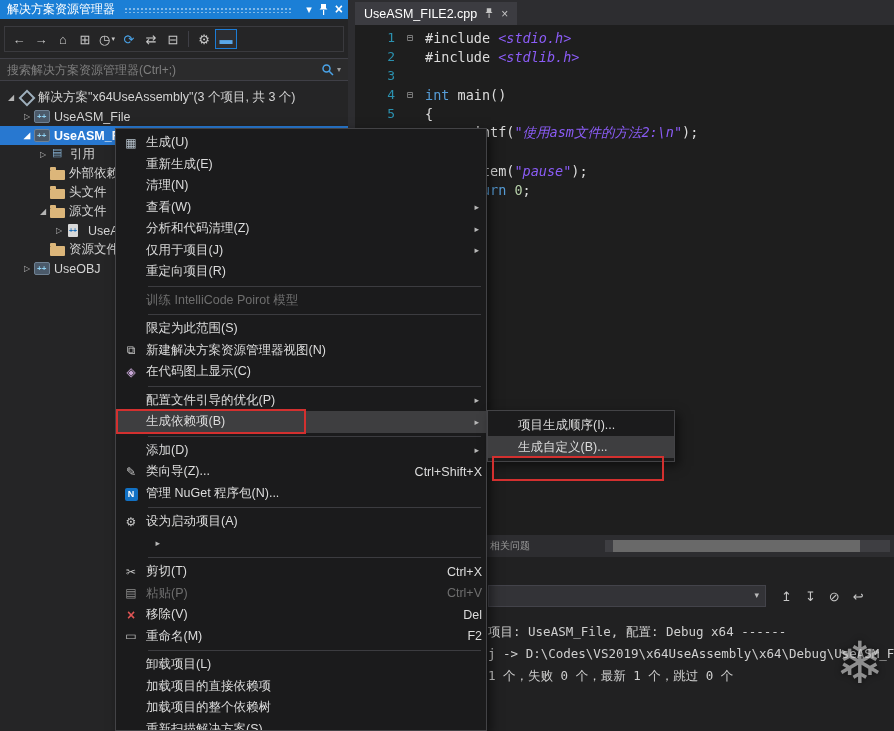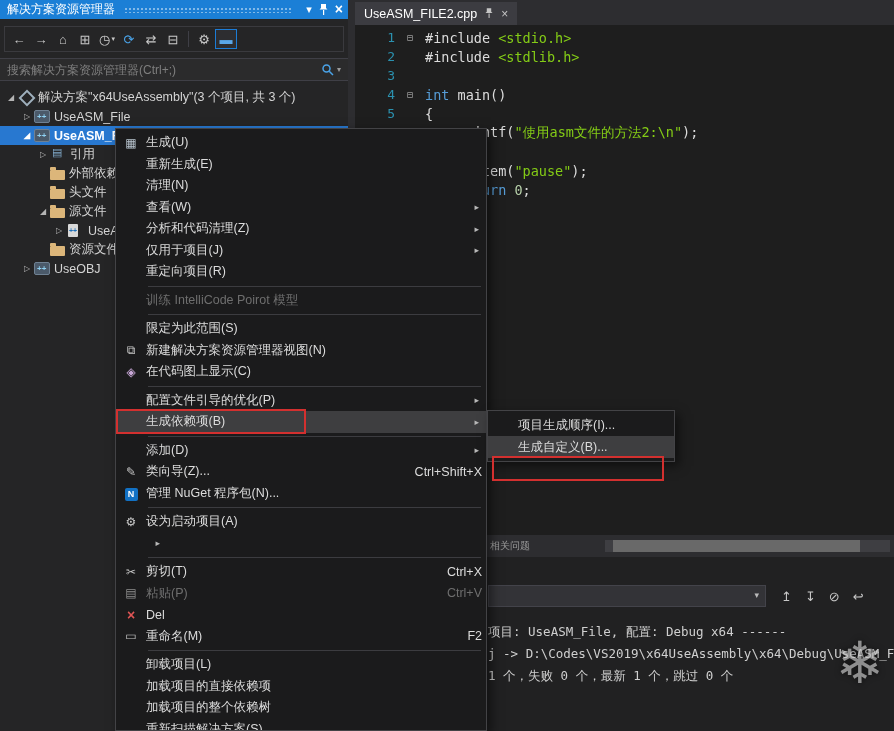--- a/index.html
+++ b/index.html
@@ -58,21 +58,21 @@
   .tabbar { height:25px; display:flex; align-items:flex-end; background:#2d2d30; }
   .tab { height:23px; display:inline-flex; align-items:center; gap:8px; padding:0 9px;
     background:#3c3c41; color:#ffffff; font-size:12.5px; }
   .tab-pin, .tab-close { display:flex; align-items:center; color:#c5c5c5; font-size:12px; }
   .code { position:absolute; top:25px; left:0; right:0; height:510px; background:#1e1e1e;
     font-family:"DejaVu Sans Mono", monospace; font-size:13.5px; padding-top:3px; }
   .cline { height:19px; display:flex; align-items:center; }
   .lnum { width:52px; flex:none; text-align:right; color:#2b91af; padding-right:12px; font-size:13px; }
   .fold { width:18px; flex:none; font-size:10px; color:#9a9a9a; }
   .ltext { white-space:pre; }
-  .tk-pp { color:#dcdcdc; } .tk-kw { color:#569cd6; } .tk-str { color:#84cc16; }
+  .tk-pp { color:#dcdcdc; } .tk-kw { color:#569cd6; } .tk-str { color:#8b5cf6;font-style:italic; }
   .tk-pl { color:#dcdcdc; } .tk-num { color:#b5cea8; }
 
   .bottom-strip { position:absolute; top:535px; left:0; right:0; height:22px; background:#2d2d30;
     display:flex; align-items:center; }
   .bs-label { margin-left:135px; color:#9a9a9a; font-size:10px; white-space:nowrap; }
   .hscroll { position:absolute; left:250px; right:4px; top:5px; height:12px; background:#3e3e42; }
   .hthumb { position:absolute; left:8px; width:247px; top:0; height:12px; background:#696969; }
 
   .output { position:absolute; top:557px; left:0; right:0; bottom:0; background:#212122; }
   .output-toolbar { position:absolute; top:26px; left:0; right:0; height:26px; display:flex; align-items:center; }
@@ -388,20 +388,21 @@
         <span class="mlabel">剪切(T)</span>
         <span class="mshortcut">Ctrl+X</span>
       </div>
       <div class="mitem disabled">
         <span class="micon"><span class="mig" style="color: rgb(143, 143, 143);">▤</span></span>
         <span class="mlabel">粘贴(P)</span>
         <span class="mshortcut">Ctrl+V</span>
       </div>
       <div class="mitem">
         <span class="micon"><span class="mig remove" style="color: rgb(224, 85, 85);">×</span></span>
+        <span class="mlabel">移除(V)</span>
         <span class="mshortcut">Del</span>
       </div>
       <div class="mitem">
         <span class="micon"><span class="mig" style="color: rgb(200, 200, 200);">▭</span></span>
         <span class="mlabel">重命名(M)</span>
         <span class="mshortcut">F2</span>
       </div>
       <div class="msep"></div>
       <div class="mitem">
         <span class="micon"></span>

